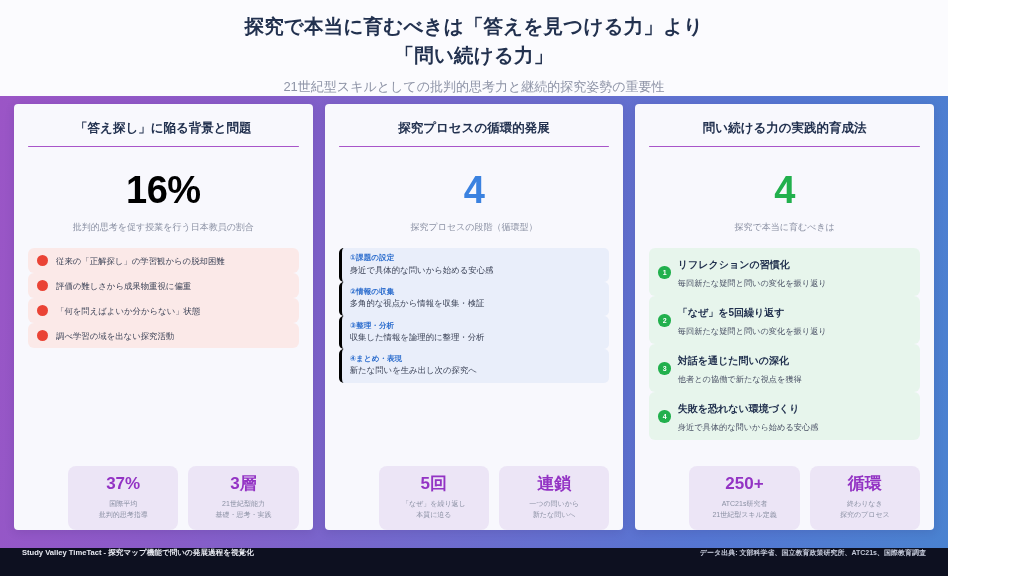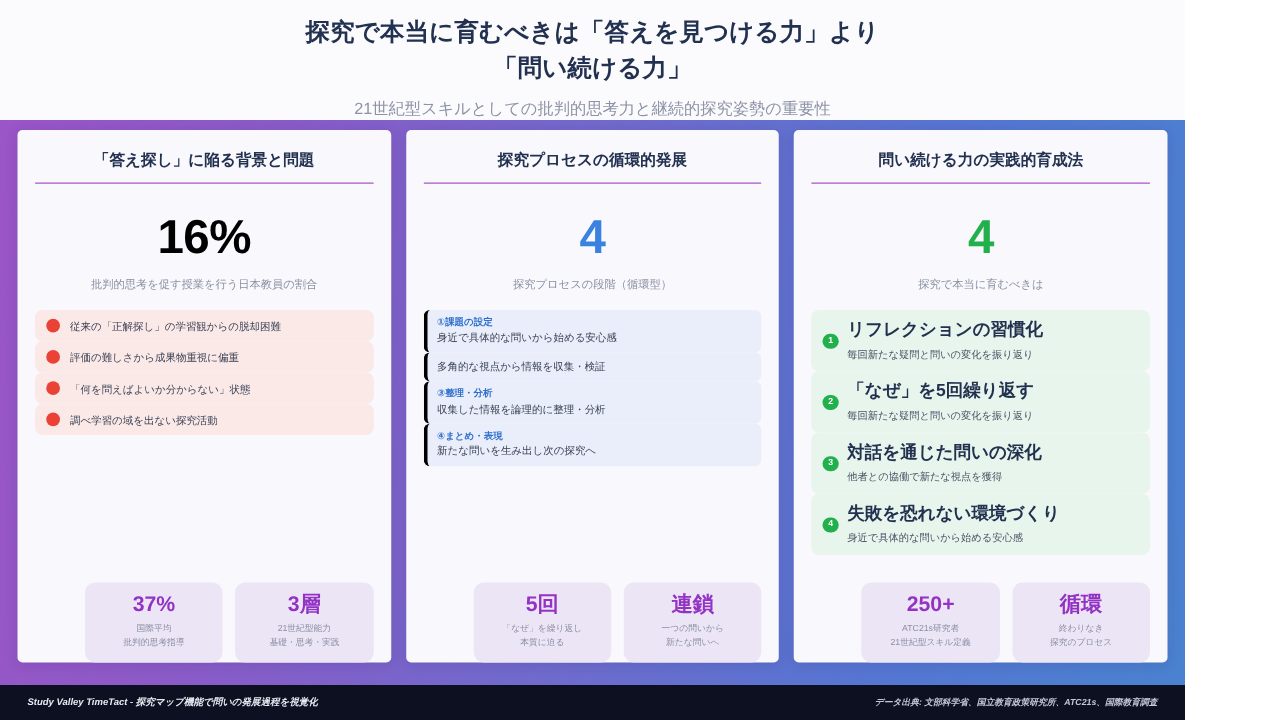--- a/index.html
+++ b/index.html
@@ -92,40 +92,39 @@
     background: #e7f5ec; border-radius: 6px;
     padding: 6px 9px; display: flex; align-items: center; gap: 7px;
   }
   .badge {
     width: 12.5px; height: 12.5px; border-radius: 50%;
     background: #22b04d; color: #fff;
     font-size: 7px; font-weight: bold;
     display: flex; align-items: center; justify-content: center;
     flex: 0 0 auto;
   }
-  .method-title { font-size: 14px; font-weight: bold; color: #22314f; line-height: 1.3; }
+  .method-title { font-size: 10px; font-weight: bold; color: #22314f; line-height: 1.3; }
   .method-desc { font-size: 8.2px; color: #4a5165; line-height: 1.3; }
 
   .spacer { flex: 1 1 auto; }
 
   .minis { display: flex; gap: 10px; margin-top: 12px; margin-left: 40px; }
   .mini {
     flex: 1 1 0; background: #ece5f6; border-radius: 8px;
     padding: 9px 6px 10px 6px; text-align: center;
   }
   .mini-num { font-size: 17px; font-weight: bold; color: #9333c4; line-height: 1.1; }
   .mini-l1 { margin-top: 5px; font-size: 7px; color: #8a90a3; line-height: 1.5; }
   .mini-l2 { font-size: 7px; color: #8a90a3; line-height: 1.5; }
 
   
   .footer {
     height: 28px; background: #0d1020;
-    display: flex; align-items: center; justify-content: space-between;
+    display: flex; justify-content: space-between;
     padding: 0 22px;
-    font-style: italic;
   }
   .footer-left { font-size: 7.6px; color: #e8eaf2; font-weight: bold; }
   .footer-right { font-size: 7px; color: #c3c8d8; font-weight: bold; }
 </style>
 </head>
 <body>
 
 <div id="page">
 
   <div class="header">
@@ -184,20 +183,21 @@
       <div class="bigstat">
         <div class="bignum" style="color:#3b82e0">4</div>
         <div class="bigcap">探究プロセスの段階（循環型）</div>
       </div>
       <div class="items">
         <div class="step">
           <div class="step-title">①課題の設定</div>
           <div class="step-desc">身近で具体的な問いから始める安心感</div>
         </div>
         <div class="step">
+          <div class="step-title">②情報の収集</div>
           <div class="step-desc">多角的な視点から情報を収集・検証</div>
         </div>
         <div class="step">
           <div class="step-title">③整理・分析</div>
           <div class="step-desc">収集した情報を論理的に整理・分析</div>
         </div>
         <div class="step">
           <div class="step-title">④まとめ・表現</div>
           <div class="step-desc">新たな問いを生み出し次の探究へ</div>
         </div>

